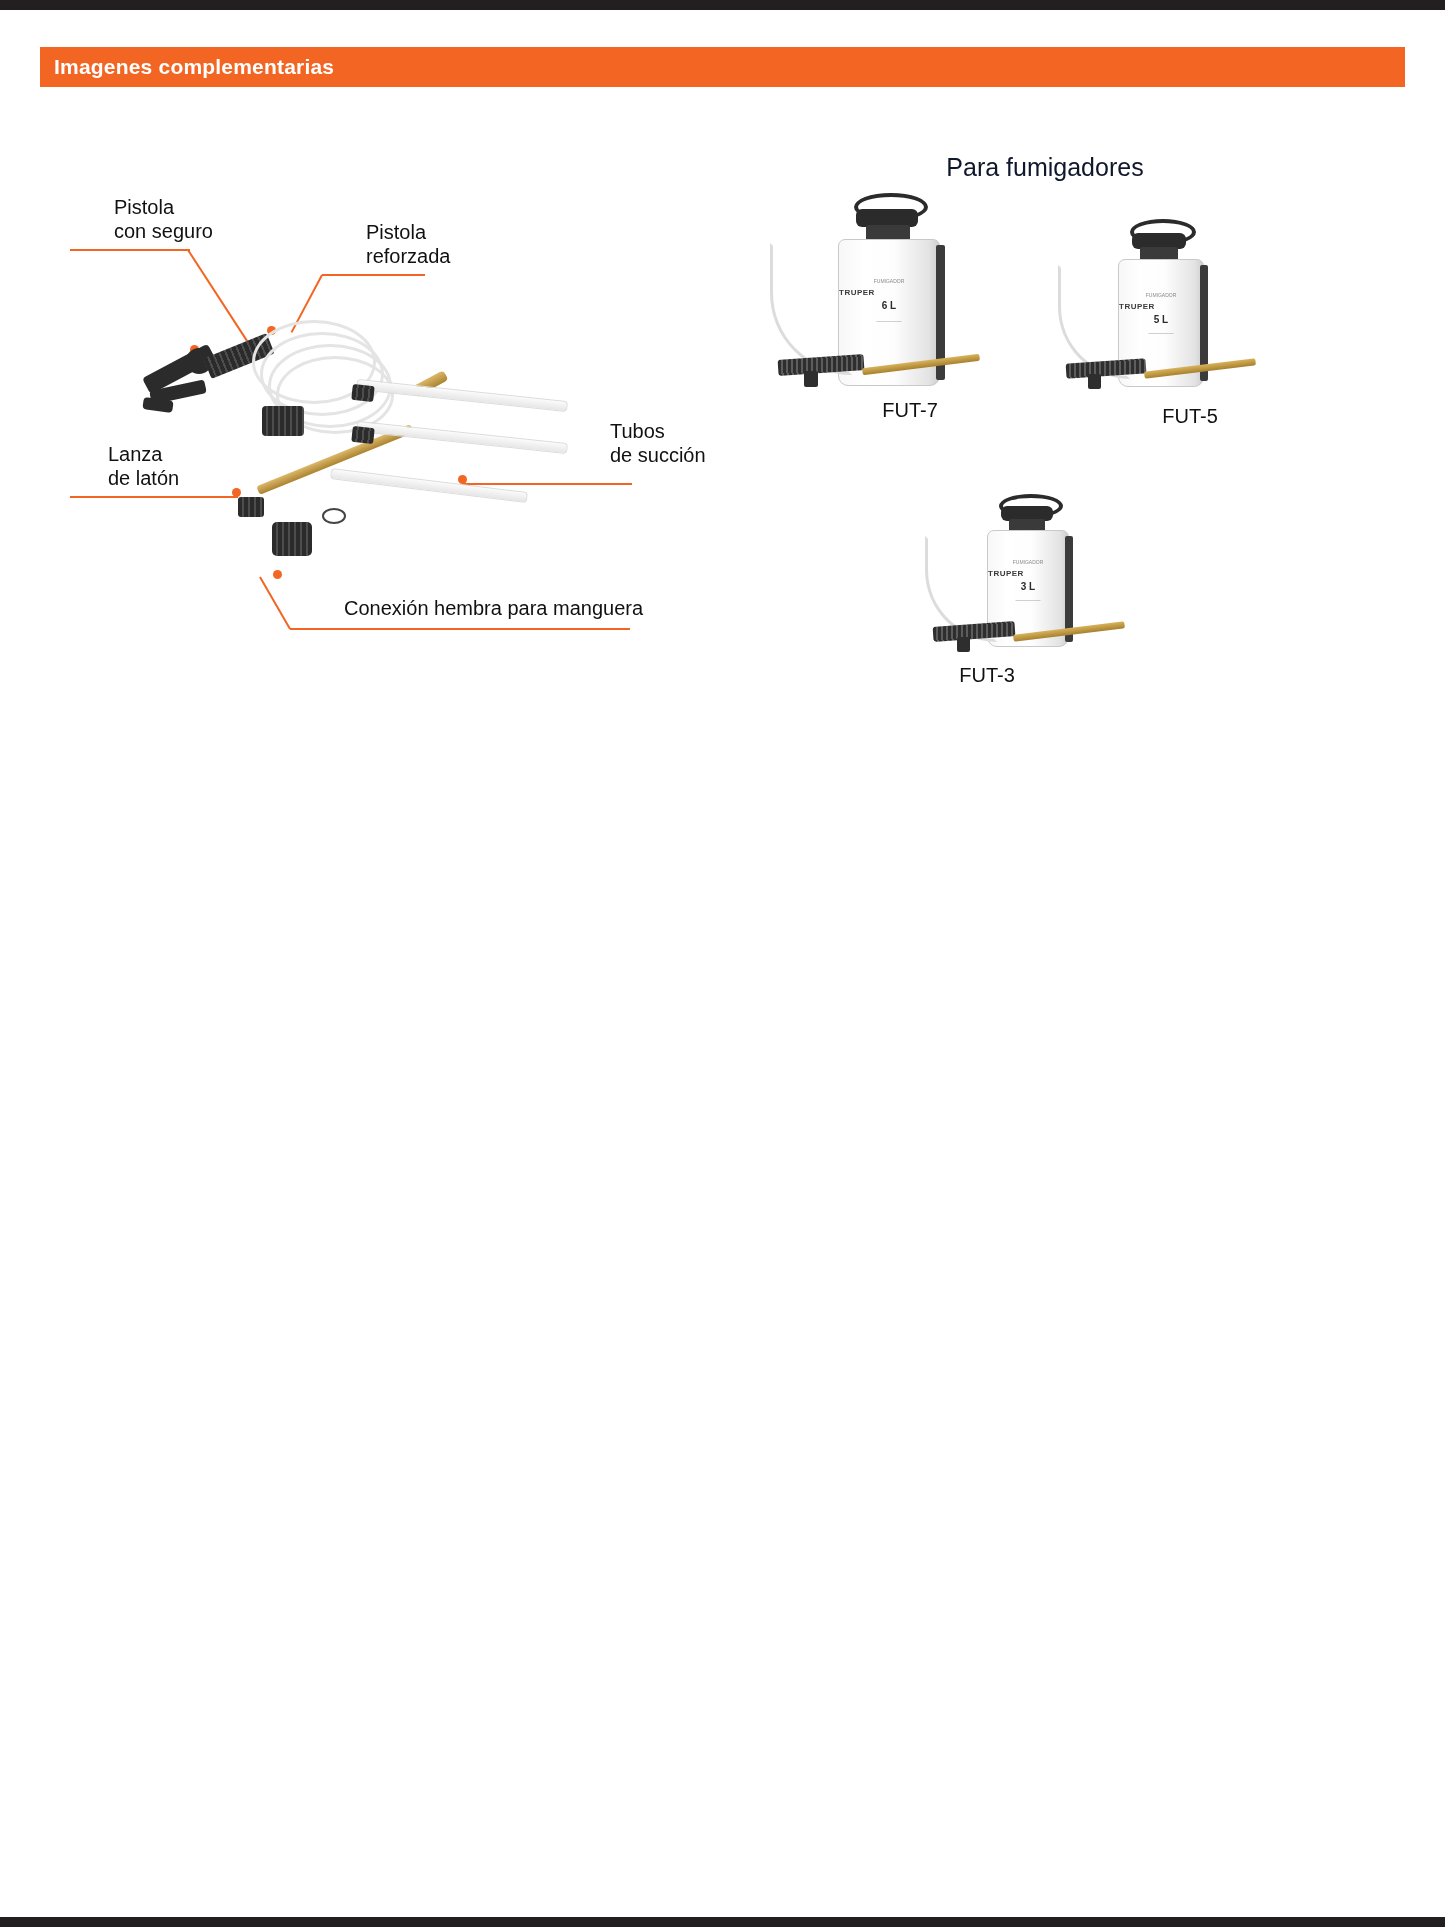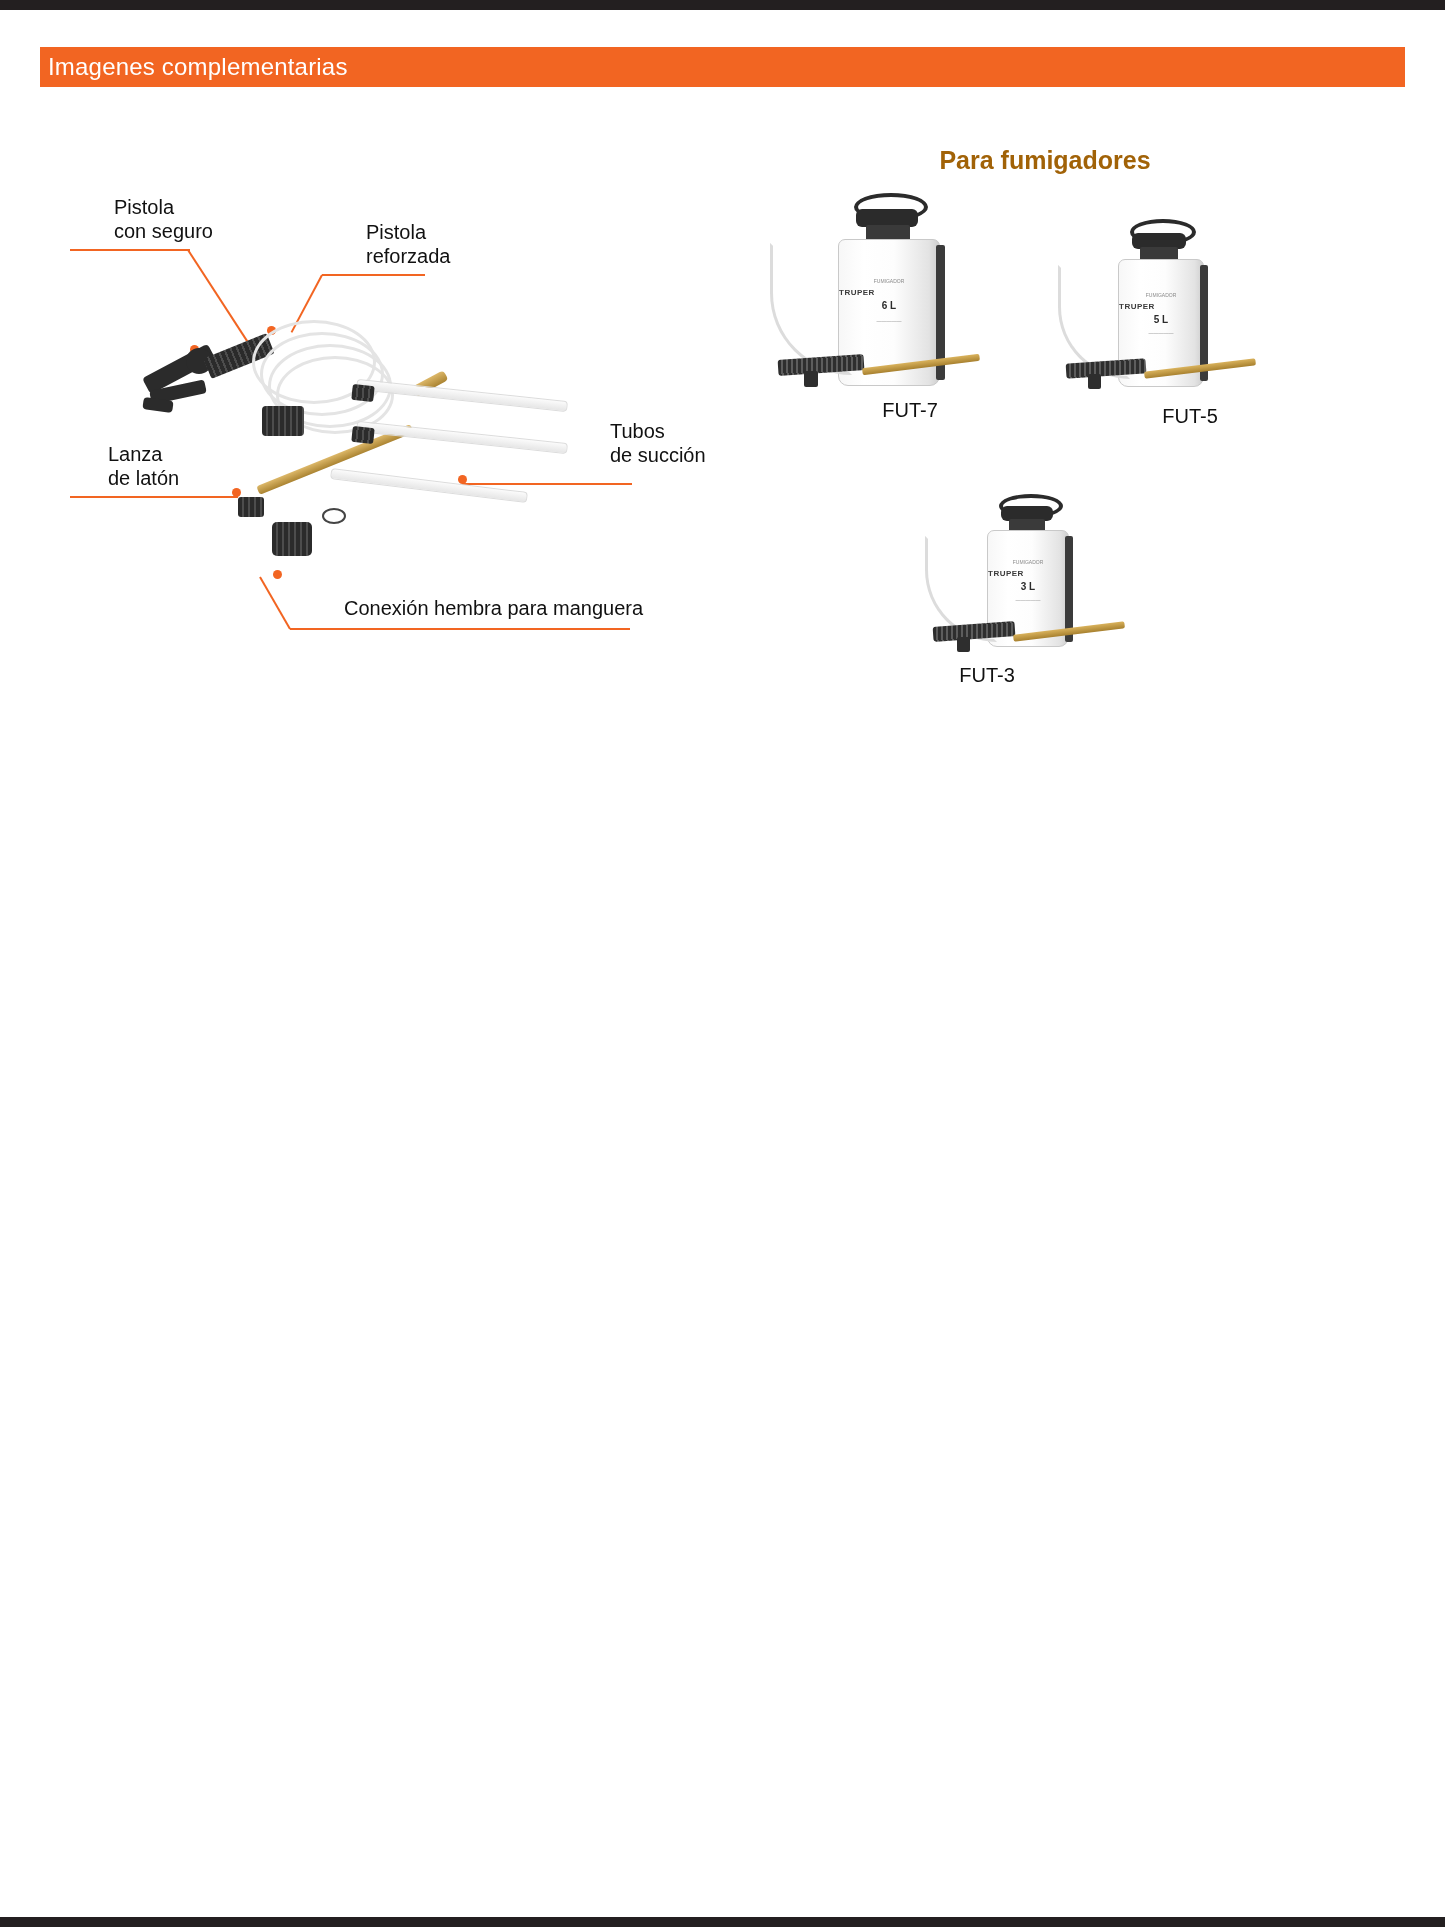--- a/index.html
+++ b/index.html
@@ -40,36 +40,36 @@
     left: 40px;
     top: 47px;
     width: 1365px;
     height: 40px;
     background: #f26522;
     display: flex;
     align-items: center;
   }
   .section-header .title {
     color: #ffffff;
-    font-size: 24px;
-    font-weight: normal;
+    font-size: 21px;
+    font-weight: bold;
     letter-spacing: 0.2px;
-    padding-left: 8px;
+    padding-left: 14px;
   }
 
   
   .fumig-title {
     position: absolute;
     left: 930px;
-    top: 146px;
+    top: 153px;
     width: 230px;
     text-align: center;
     font-size: 25px;
-    font-weight: bold;
-    color: #a16207;
+    font-weight: normal;
+    color: #0f172a;
   }
   .sprayer {
     position: absolute;
   }
   .sprayer .caption {
     position: absolute;
     width: 140px;
     text-align: center;
     font-size: 20px;
     color: #111111;

